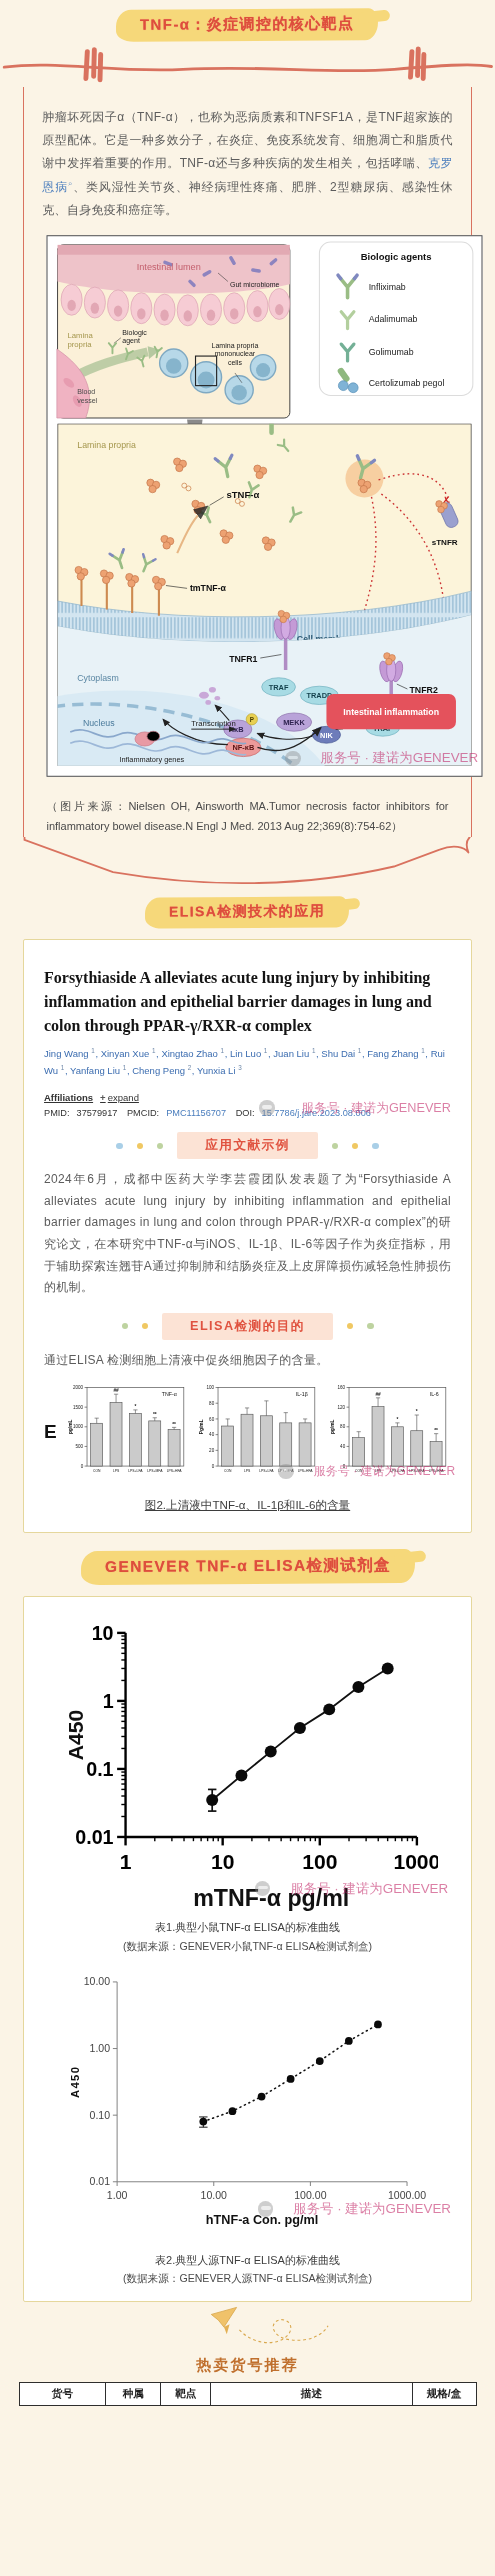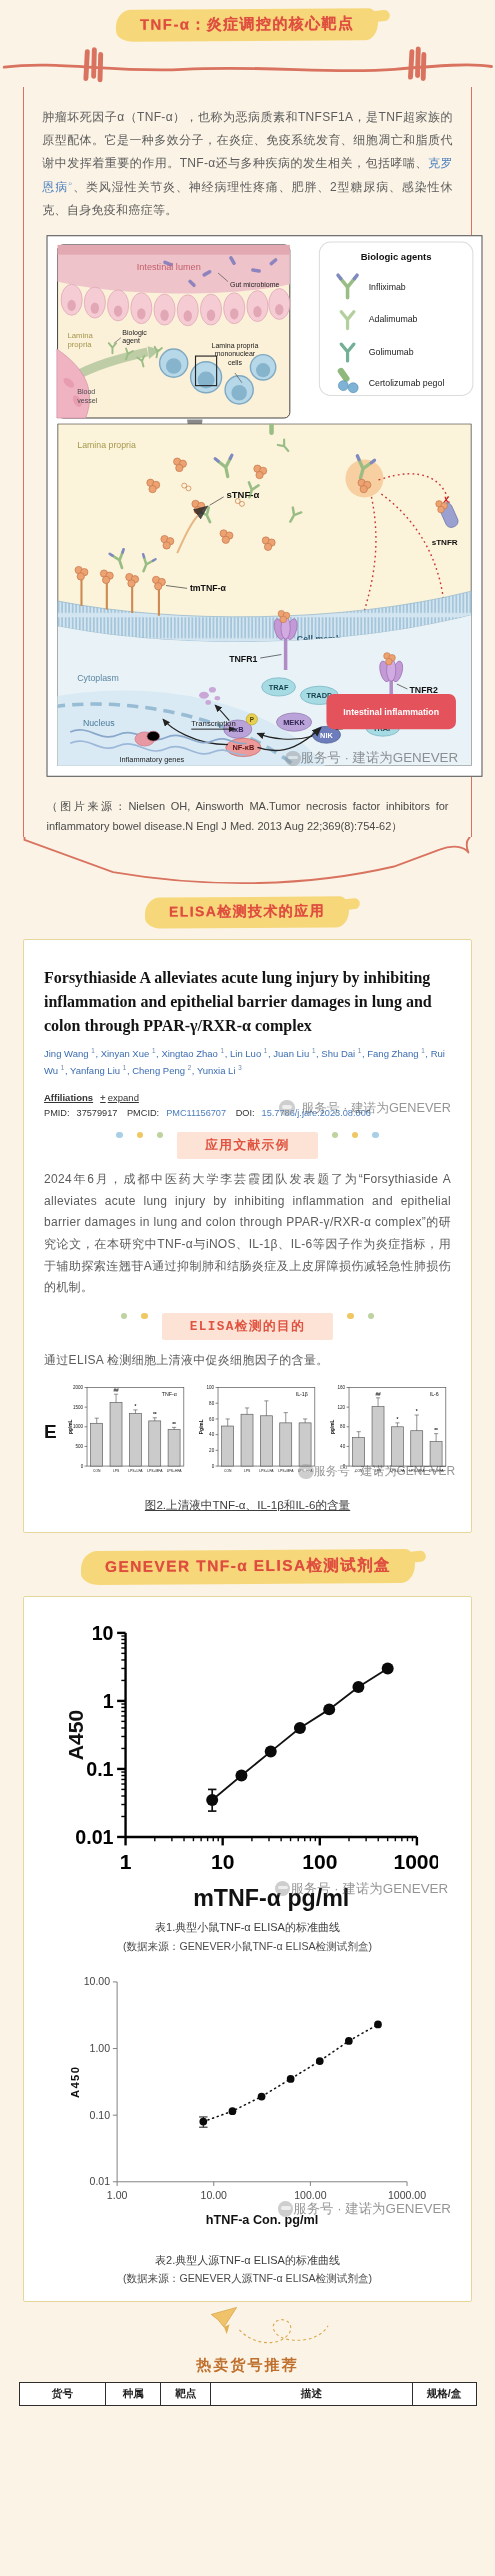--- a/index.html
+++ b/index.html
@@ -30,35 +30,35 @@
         line-height:1.5;color:#141414;margin:10px 0 7px 0;}
   .authors{font-size:9.5px;line-height:1.8;color:#3c6db0;}
   .authors sup{color:#6d87a8;font-size:6.3px;margin-right:0.7px;}
   .affil{margin-top:13px;font-size:9.5px;color:#333;font-weight:bold;text-decoration:underline;}
   .affil .plus{color:#555;font-weight:bold;margin:0 2.1px 0 7px;}
   .affil .exp{font-weight:normal;color:#333;}
   .ids{position:relative;margin-top:5px;font-size:9.2px;color:#333;}
   .ids .lbl{color:#333;}
   .ids .blue{color:#4a7dbd;}
   .ids span{margin-right:7px;}
-  .badge-row{display:flex;justify-content:center;gap:14px;margin:14px 0 10px 0;font-family:Liberation Mono, monospace;}
+  .badge-row{display:flex;align-items:center;justify-content:center;gap:14px;margin:14px 0 10px 0;}
   .dot{width:6.3px;height:6.3px;border-radius:50%;display:inline-block;}
   .d-blue{background:#a9cfe7;} .d-yel{background:#f0c863;} .d-grn{background:#bed3a0;}
   .badge{background:#fce3d5;color:#e05340;font-weight:bold;font-size:12.7px;letter-spacing:1.4px;
          padding:5px 28px;border-radius:2.1px;}
   
   .fig2row{position:relative;display:flex;align-items:center;gap:7px;margin-top:7px;}
   .fig2E{font-size:19px;font-weight:bold;color:#111;margin-right:1.4px;}
   .fig2cap{text-align:center;font-size:11.6px;color:#3d3d3d;margin:11.3px 0 2.8px 0;text-decoration:underline;}
   
   .curvewrap{position:relative;margin-top:7px;display:flex;justify-content:center;}
   .tabcap{text-align:center;font-size:11px;color:#3d3d3d;margin-top:2.8px;}
   .tabcap2{text-align:center;font-size:10.6px;color:#4a4a4a;margin-top:4.2px;}
   
-  .wm{position:absolute;display:flex;align-items:center;gap:0;color:#404040;opacity:.55;font-size:13.4px;
+  .wm{position:absolute;display:flex;align-items:center;gap:20px;color:#be185d;opacity:.55;font-size:13.4px;
       pointer-events:none;white-space:nowrap;}
   .wm .wmi{width:15.5px;height:15.5px;border-radius:50%;background:#8f8f8f;position:relative;opacity:.8;}
   .wm .wmi:after{content:"";position:absolute;left:2.8px;top:5px;width:10px;height:3.5px;border-radius:2.1px;background:#d8d8d8;}
   
   .hot-title{text-align:center;font-size:15px;font-weight:bold;color:#c0702e;letter-spacing:2.1px;margin:4.2px 0 7px 0;}
   table.kit{border-collapse:collapse;margin:0 auto;width:458px;font-size:9.2px;color:#1c1c1c;}
   table.kit th{font-size:10.6px;font-weight:bold;padding:4.2px 1.4px;border:0.8px solid #2e2e2e;background:#fff;}
   .tablewrap{position:relative;}
   svg text{font-family:"Liberation Sans","DejaVu Sans",sans-serif;}
 </style>

